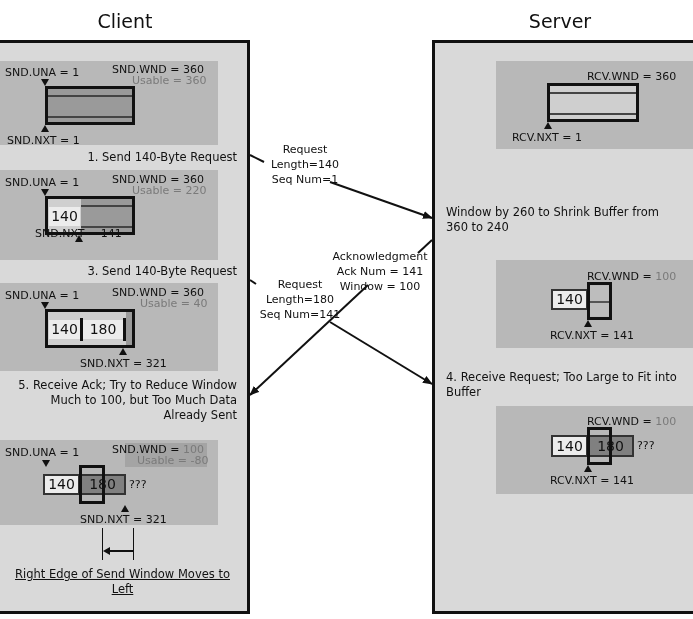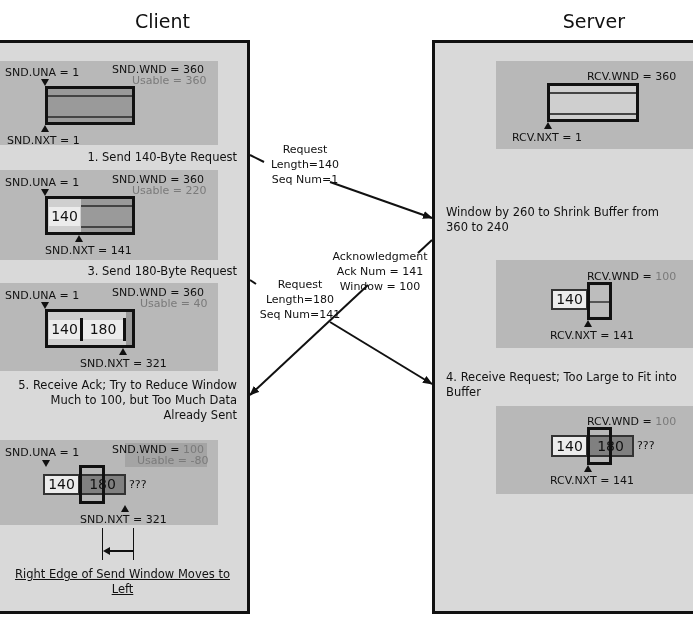--- a/index.html
+++ b/index.html
@@ -1,19 +1,19 @@
 <!DOCTYPE html>
 <html><head>
 <meta charset="utf-8">
 <style>
   html, body { margin: 0; padding: 0; background: #ffffff; }
   body { width: 693px; height: 619px; position: relative; overflow: hidden;
          font-family: "DejaVu Sans", sans-serif; color: #111; }
   .abs { position: absolute; }
-  .col-title { font-size: 19px; font-weight: normal; text-align: right; }
+  .col-title { font-size: 19px; font-weight: normal; text-align: center; }
   .panel { background: #d9d9d9; border-top: 3px solid #111; border-right: 3px solid #111; border-bottom: 3px solid #111; border-left: 3px solid #111; box-sizing: border-box; }
   .panel.client { border-left: none; }
   .panel.server { border-right: none; }
   .shade { background: #b8b8b8; }
   .lbl { font-size: 11px; white-space: nowrap; line-height: 12px; }
   .lbl.grey, .grey { color: #7a7a7a; }
   .step { font-size: 11.5px; line-height: 15px; }
   .step.right { text-align: right; }
   .win-outer { border: 3px solid #111; background: #9a9a9a; box-sizing: border-box; }
   .stripe { position: absolute; left: 0; right: 0; height: 2px; background: #444; }
@@ -54,22 +54,22 @@
 <div class="abs lbl" style="left:112px; top:174px;">SND.WND = 360</div>
 <div class="abs lbl grey" style="left:132px; top:185px;">Usable = 220</div>
 <div class="abs tri-down" style="left:41px; top:189px;"></div>
 <div class="abs win-outer" style="left:45px; top:196px; width:90px; height:39px; background:#cfcfcf;">
   <div class="abs" style="left:33px; top:0; right:0; bottom:0; background:#9a9a9a;"></div>
   <div class="stripe" style="top:6px; left:33px;"></div>
     <div class="stripe" style="top:27px; left:33px;"></div>
   <div class="abs seg light" style="left:1px; top:8px; width:31px; height:19px; border:none; line-height:19px;">140</div>
 </div>
 <div class="abs tri-up" style="left:75px; top:235px;"></div>
-<div class="abs lbl" style="left:35px; top:245px;margin-left:10px;">SND.NXT = 141</div>
-<div class="abs step right" style="left:0; top:264px; width:237px;">3. Send 180-Byte Request</div>
+<div class="abs lbl" style="left:35px; top:228px;">SND.NXT = 141</div>
+<div class="abs step right" style="left:0; top:264px; width:237px;">3. Send 140-Byte Request</div>
 
 <div class="abs shade" style="left:0; top:283px; width:218px; height:88px;"></div>
 <div class="abs lbl" style="left:5px; top:290px;">SND.UNA = 1</div>
 <div class="abs lbl" style="left:112px; top:287px;">SND.WND = 360</div>
 <div class="abs lbl grey" style="left:140px; top:298px;">Usable = 40</div>
 <div class="abs tri-down" style="left:41px; top:302px;"></div>
 <div class="abs win-outer" style="left:45px; top:309px; width:90px; height:39px; background:#cfcfcf;">
   <div class="abs seg light" style="left:1px; top:8px; width:31px; height:19px; border:none; line-height:19px;">140</div>
   <div class="abs" style="left:32px; top:6px; width:3px; height:23px; background:#111;"></div>
   <div class="abs seg light" style="left:35px; top:8px; width:40px; height:19px; border:none; line-height:19px;">180</div>

